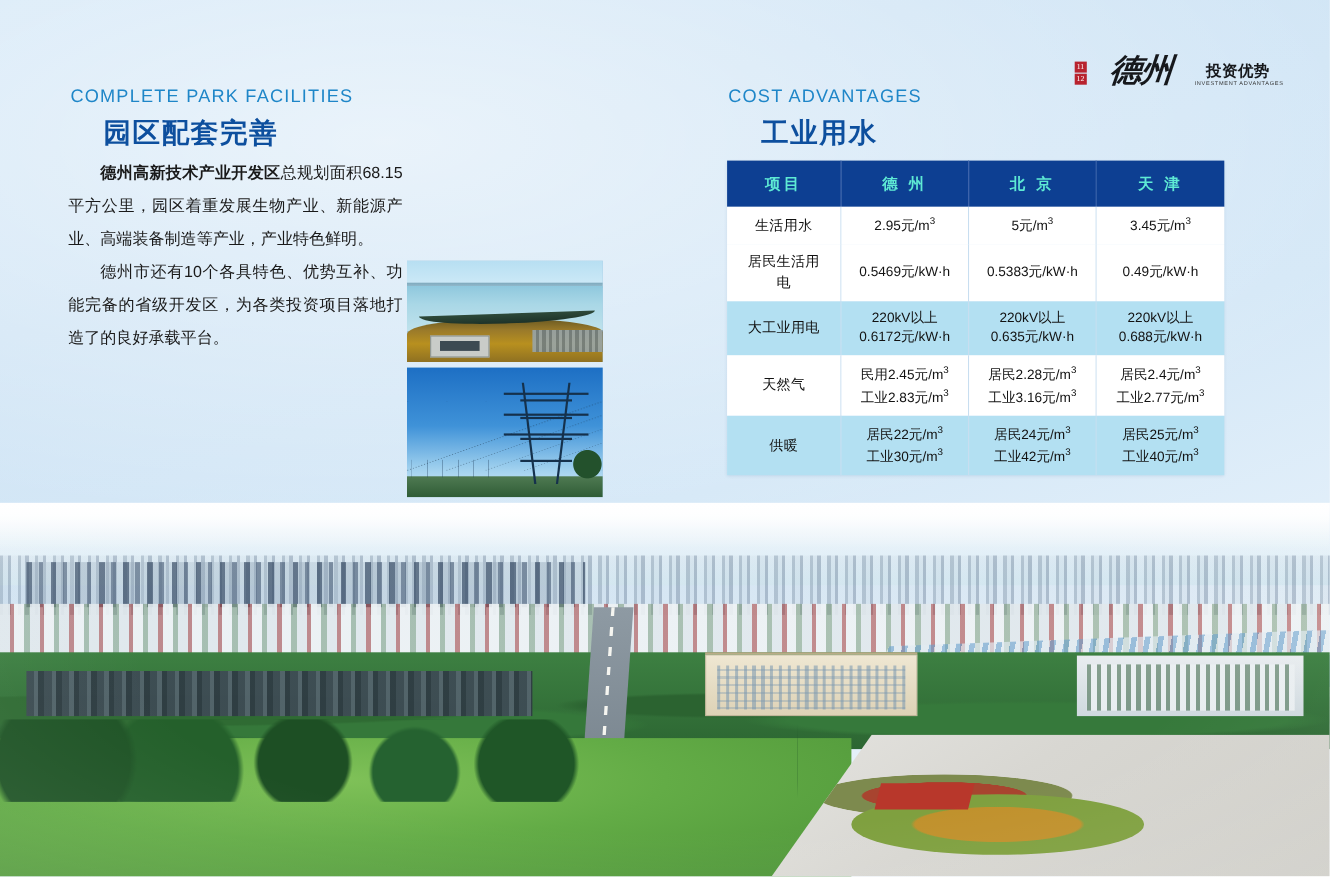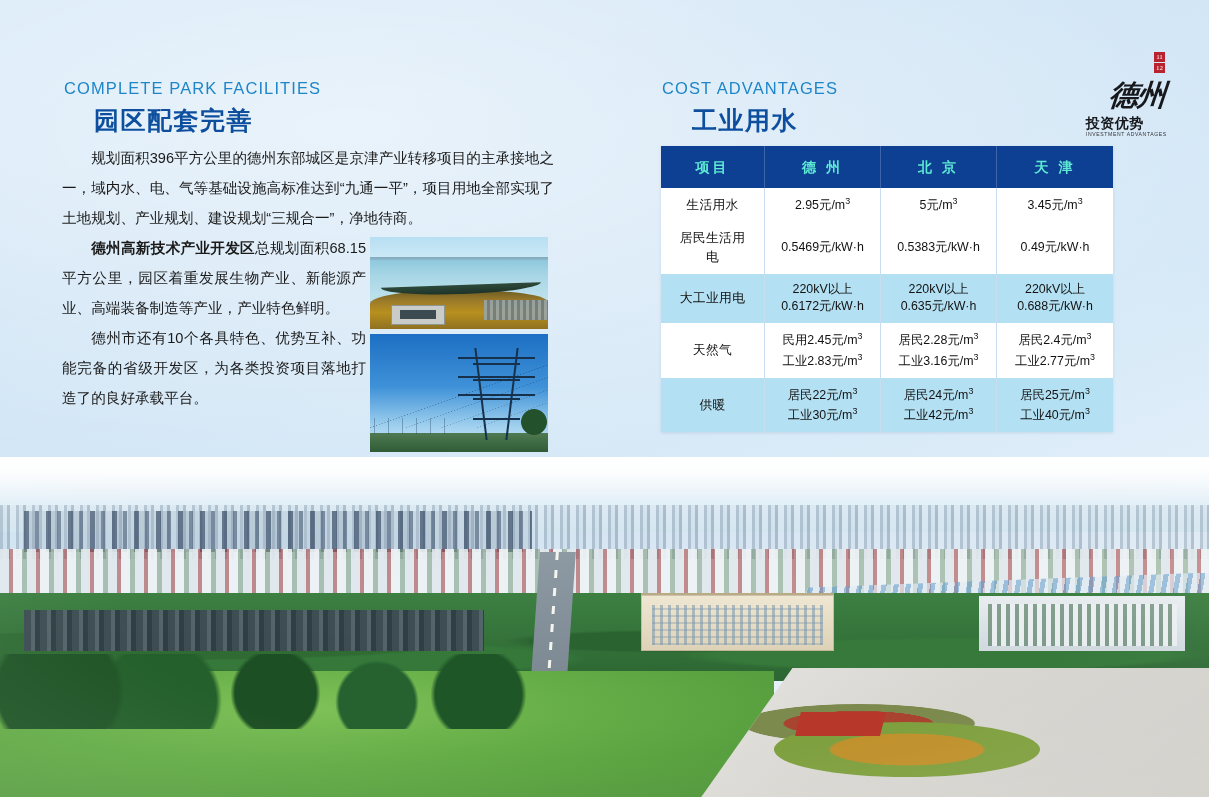--- a/index.html
+++ b/index.html
@@ -29,23 +29,22 @@
     pointer-events: none;
   }
 
   
   .logo {
     position: absolute;
     right: 44px;
     top: 52px;
     display: flex;
     align-items: flex-end;
-    gap: 6px;
+    gap: 21px;
     z-index: 6;
-    flex-direction: column;
   }
   .logo-badge {
     display: flex;
     flex-direction: column;
     gap: 1px;
     margin-bottom: 3px;
   }
   .logo-badge i {
     display: block;
     width: 11px;
@@ -66,20 +65,21 @@
     color: #16181c;
     letter-spacing: -1px;
     font-style: italic;
     transform: skewX(-5deg);
   }
   .logo-right {
     display: flex;
     flex-direction: column;
     justify-content: flex-end;
     margin-bottom: 1px;
+    align-items: center;
   }
   .logo-cn {
     font-size: 14px;
     font-weight: bold;
     color: #16181c;
     letter-spacing: 0.5px;
     line-height: 1.05;
   }
   .logo-en {
     font-size: 5px;
@@ -408,23 +408,20 @@
       <div class="logo-en">INVESTMENT ADVANTAGES</div>
     </div>
   </div>
 
   <div class="sec-head" id="head-left">
     <div class="en">COMPLETE PARK FACILITIES</div>
     <div class="cn">园区配套完善</div>
   </div>
 
   <div class="body-col">
-    <p class="wrapped">
-      <span>规划面积396平方公里的德州东部城区是京津产业转移项目的主承接地之一，域内水、电、气等基础设施高标准达到“九通一平”，项目用地全部实现了土地规划、产业规划、建设规划“三规合一”，净地待商。</span>
-    </p>
     <p class="narrow">
       <b>德州高新技术产业开发区</b><span>总规划面积68.15平方公里，园区着重发展生物产业、新能源产业、高端装备制造等产业，产业特色鲜明。</span>
     </p>
     <p class="narrow">
       <span>德州市还有10个各具特色、优势互补、功能完备的省级开发区，为各类投资项目落地打造了的良好承载平台。</span>
     </p>
   </div>
 
   <div class="photo" id="photo-reservoir">
     <div class="res-sky"></div>

